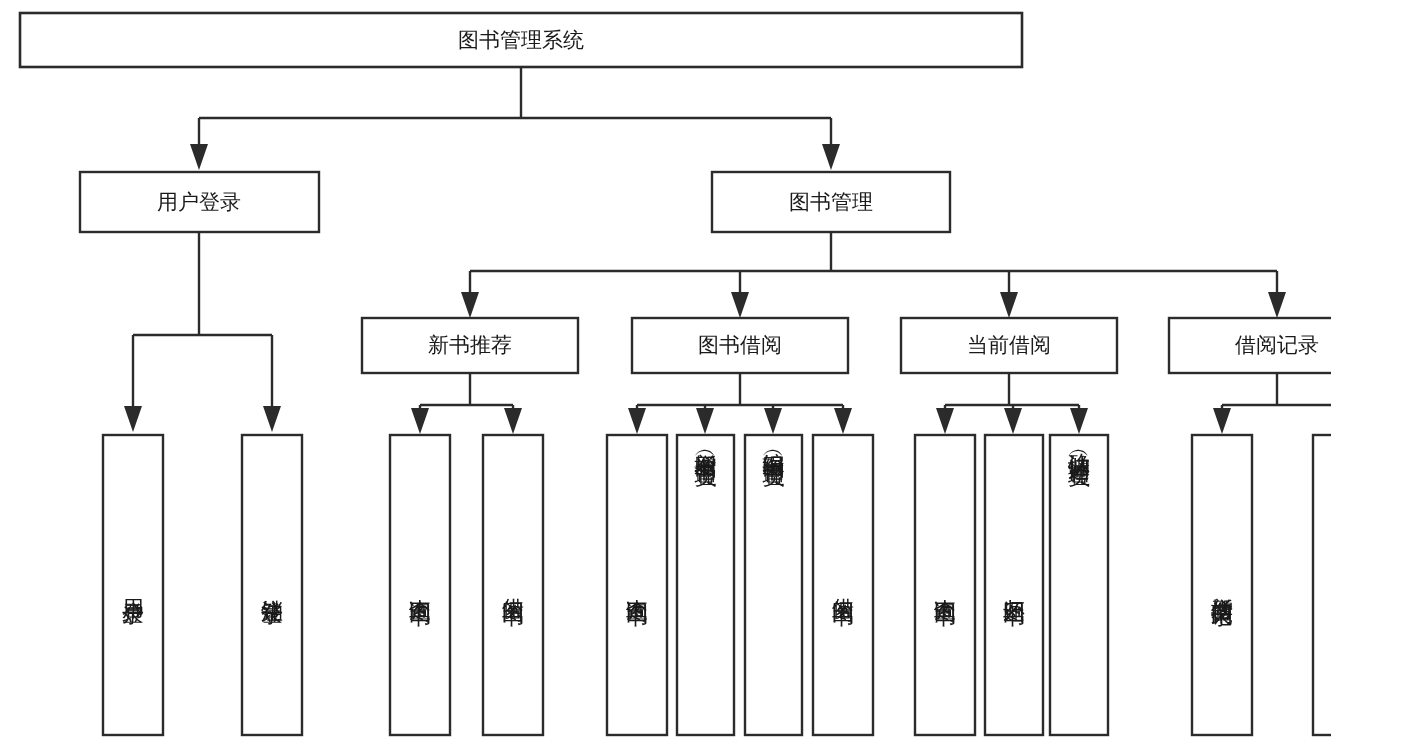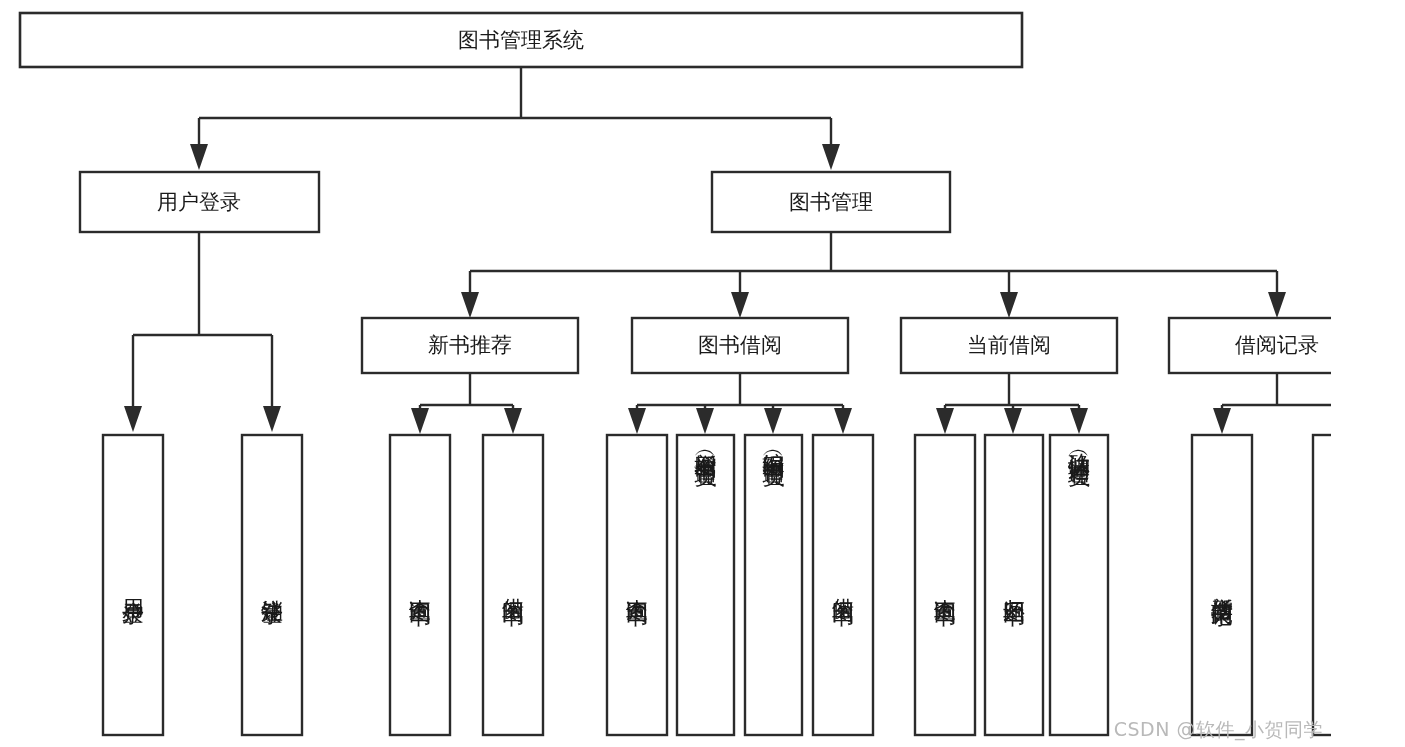--- a/index.html
+++ b/index.html
@@ -250,15 +250,14 @@
     <span class="leaf-label">确认归还（管理员）</span>
   </div>
 
   <div class="leaf-label-wrap" style="left:1192px; top:435px; width:60px; height:300px;">
     <span class="leaf-label">新增借阅记录</span>
   </div>
   <div class="leaf-label-wrap" style="left:1313px; top:435px; width:60px; height:300px;">
     <span class="leaf-label">查询借阅记录</span>
   </div>
 
-  <div class="watermark">CSDN @软件_小贺同学</div>
 
 </div>
 
 </body></html>

